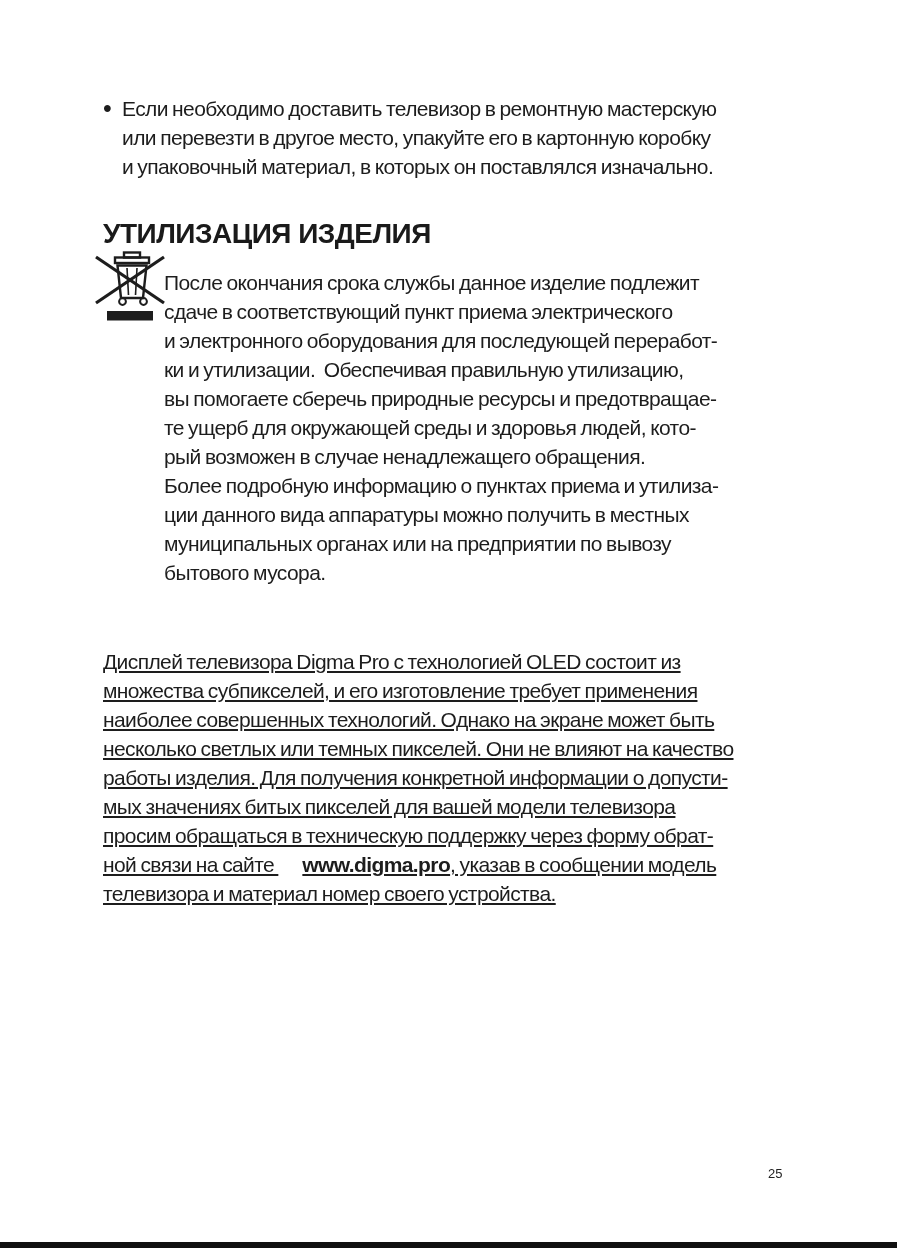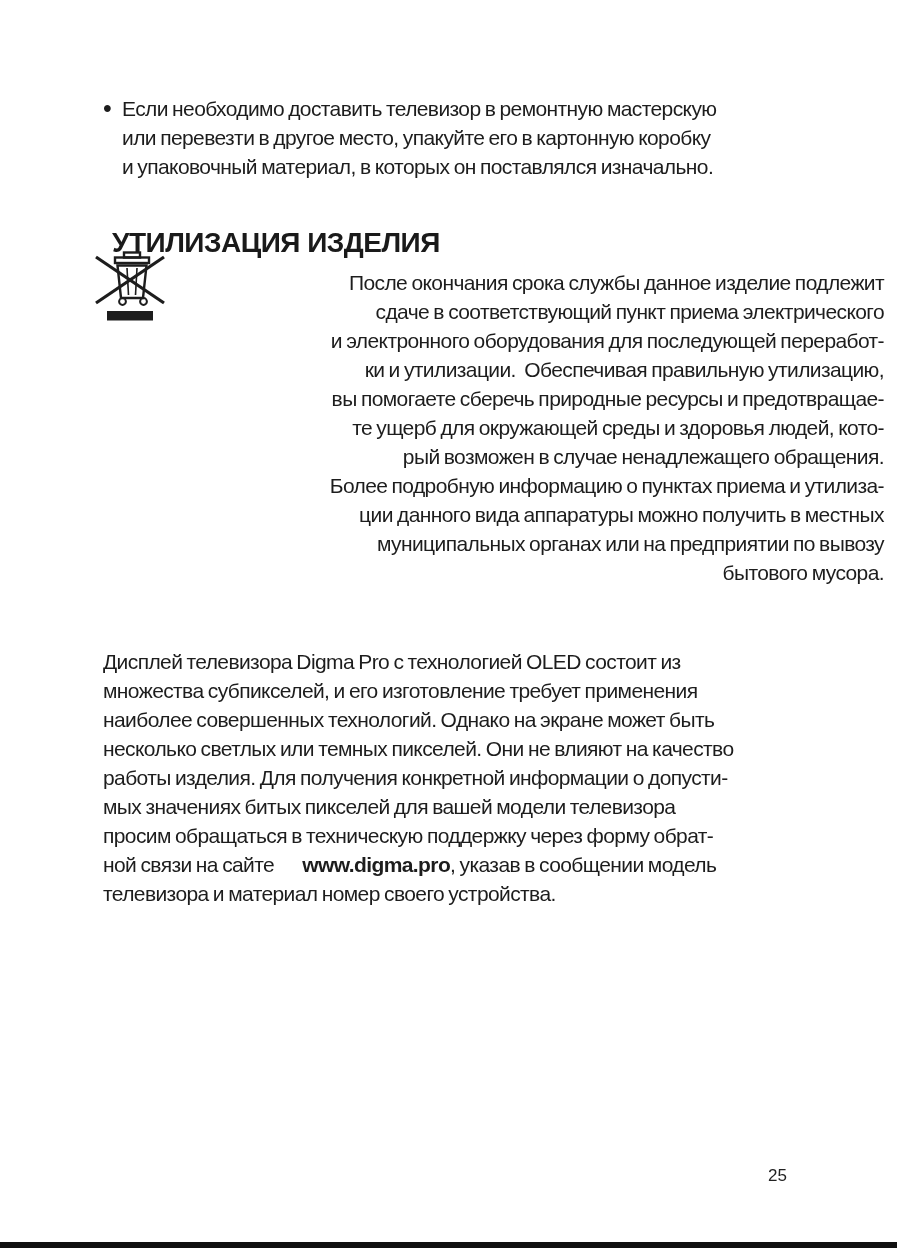--- a/index.html
+++ b/index.html
@@ -19,21 +19,21 @@
   }
   .body-text {
     font-size: 21px;
     line-height: 29px;
     letter-spacing: -0.6px;
     word-spacing: -1px;
     white-space: pre-wrap;
   }
   .section-heading {
     position: absolute;
-    margin: 9px;
+    margin: 0;
     font-size: 28px;
     line-height: 30px;
     font-weight: bold;
     letter-spacing: -0.5px;
     color: #1a1a1a;
   }
   .intro {
     position: absolute;
     left: 103px;
     top: 94px;
@@ -51,38 +51,38 @@
     left: 94px;
     top: 251px;
     width: 80px;
     height: 74px;
   }
   .recycling-body {
     position: absolute;
     left: 164px;
     top: 247px;
     width: 720px;
-    text-align: right;
   }
   .heading-display { left: 103px; top: 594px; }
   .display-body {
     position: absolute;
     left: 103px;
     top: 626px;
     width: 760px;
+    text-decoration: underline;
   }
   .display-body .link-bold {
     font-weight: bold;
     margin-left: 24px;
   }
   .page-number {
     position: absolute;
     left: 768px;
     top: 1166px;
-    font-size: 17px;
+    font-size: 13px;
     letter-spacing: 0;
     color: #222222;
   }
   .bottom-edge-bar {
     position: absolute;
     left: 0;
     top: 1242px;
     width: 897px;
     height: 6px;
     background: #101010;

